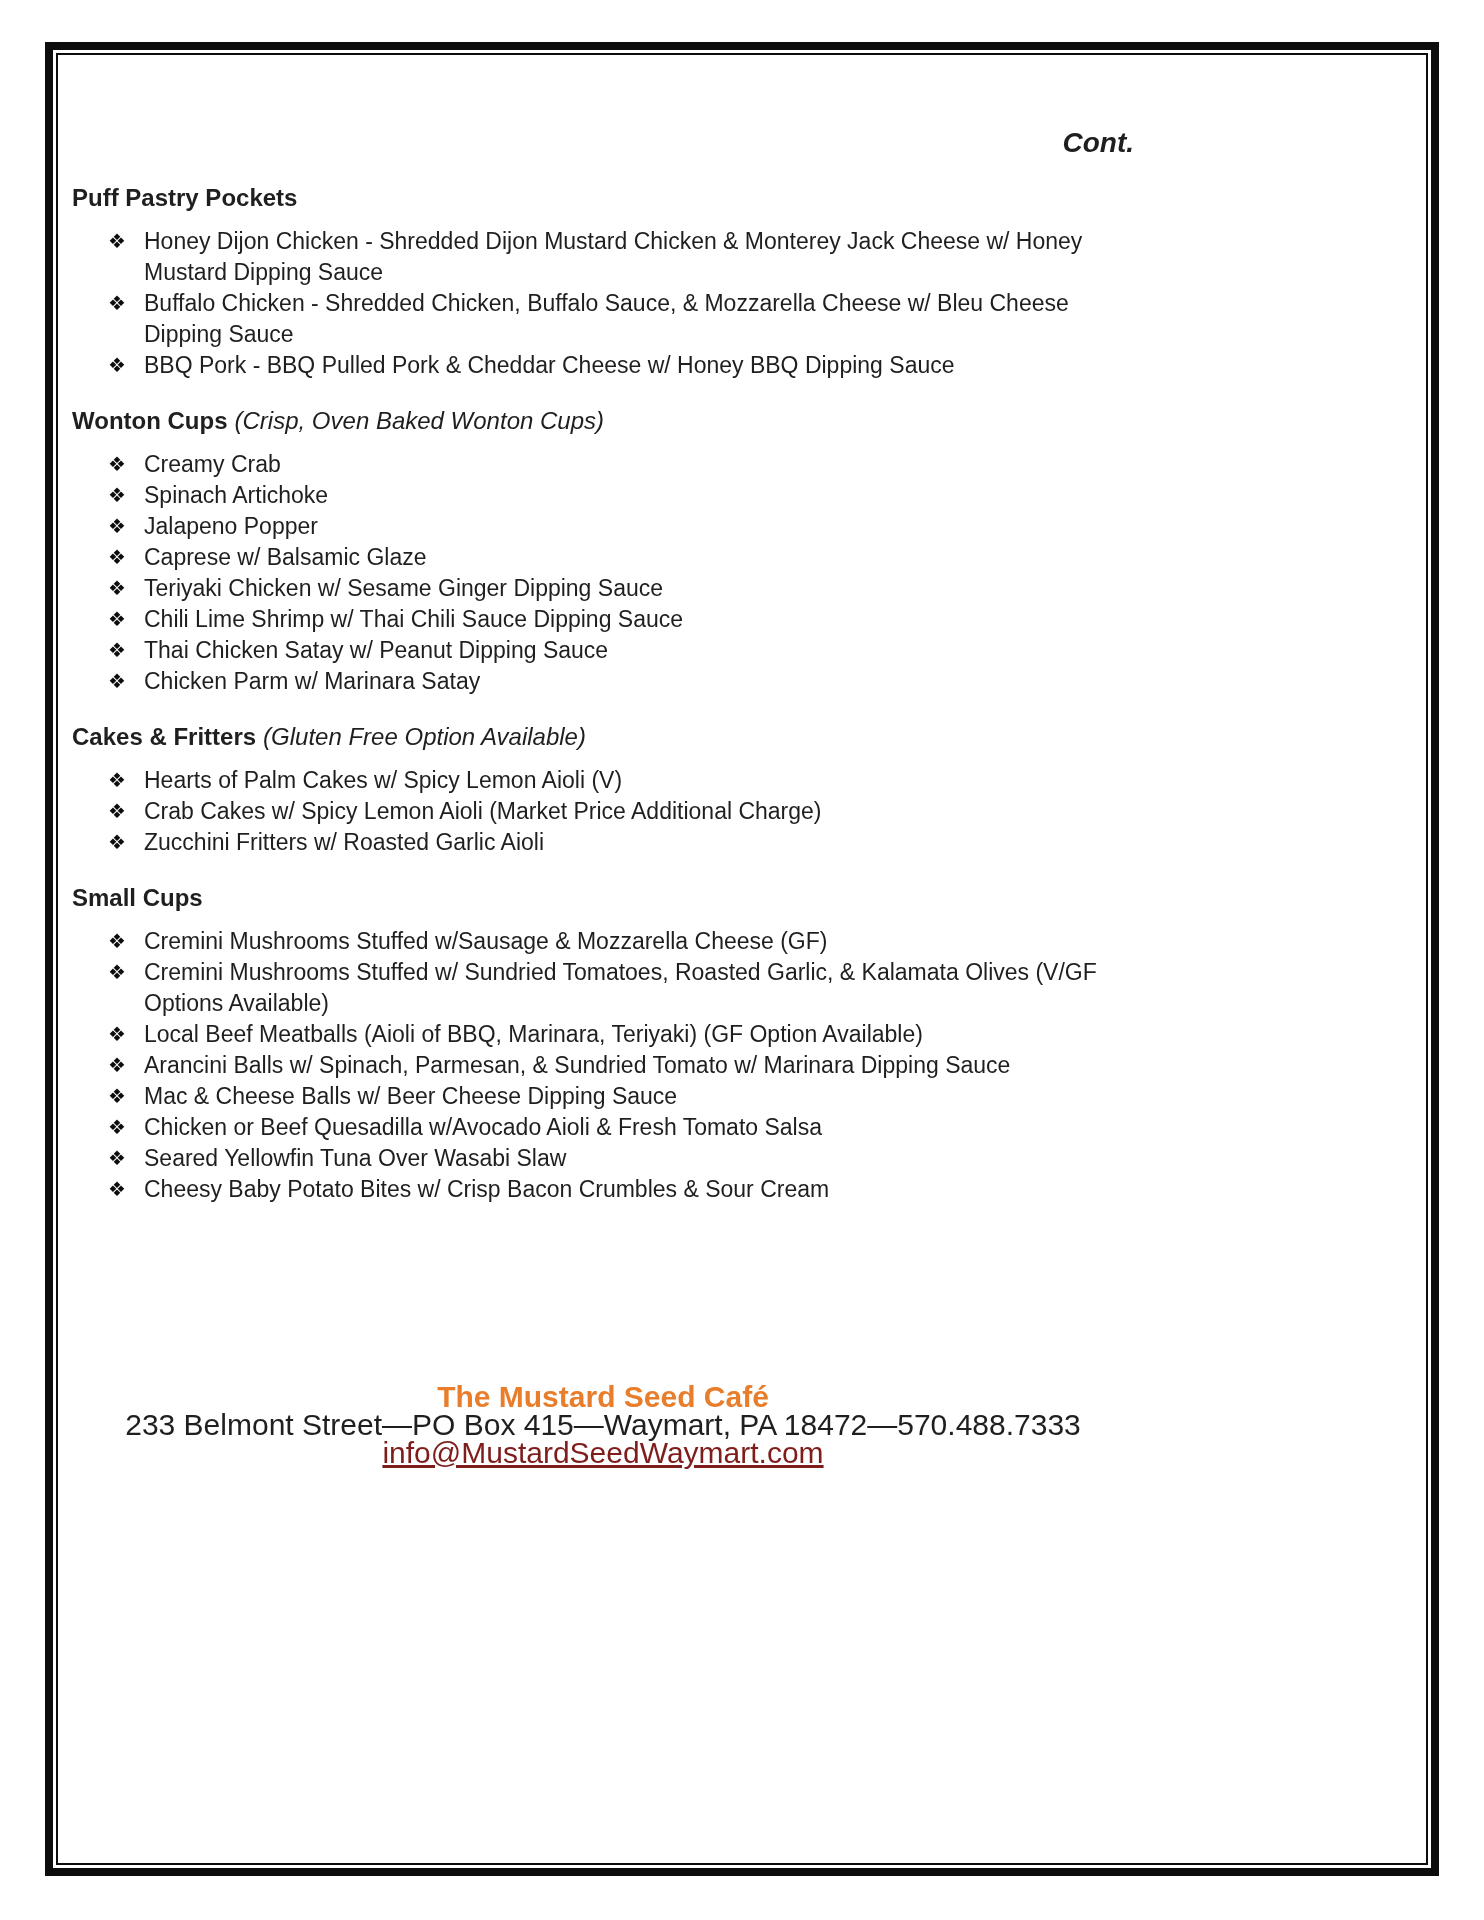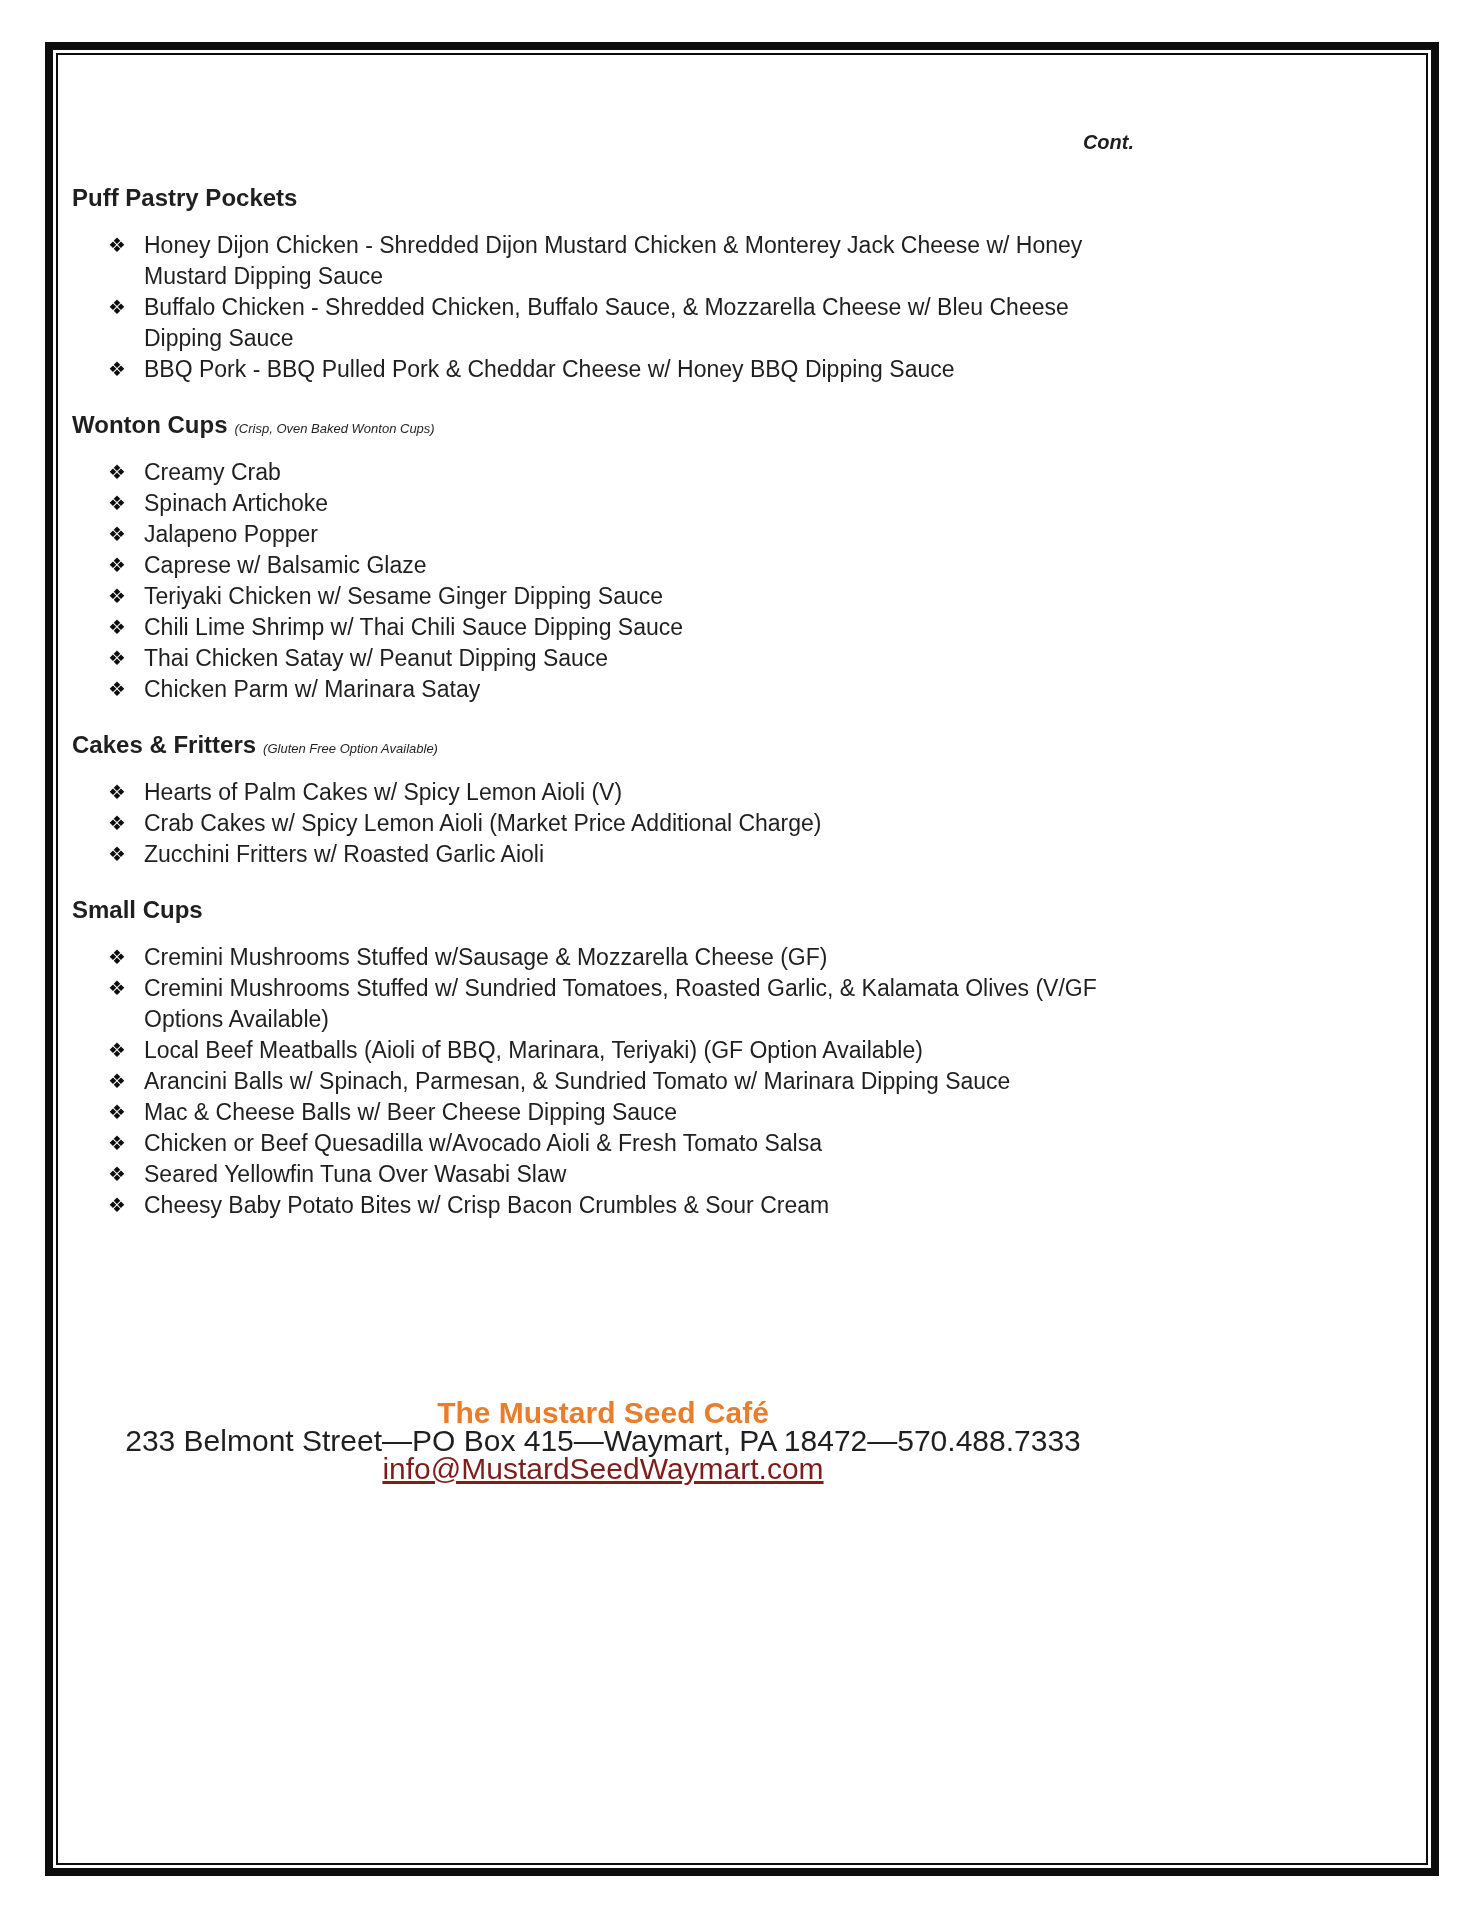--- a/index.html
+++ b/index.html
@@ -25,34 +25,34 @@
     overflow: hidden;
   }
   .content {
     padding: 72px 0 0 14px;
     width: 1062px;
   }
   .cont-label {
     text-align: right;
     font-style: italic;
     font-weight: bold;
-    font-size: 20px;
+    font-size: 28px;
     line-height: 31px;
     margin-bottom: 15px;
   }
   .section-heading {
     font-size: 24px;
     line-height: 31px;
     margin: 24px 0 13px 0;
     font-weight: bold;
   }
   .section-heading .note {
     font-weight: normal;
     font-style: italic;
-    font-size: 13px;
+    font-size: 24px;
     margin-left: 7px;
   }
   ul.items {
     list-style: none;
     margin: 0 0 0 0;
     padding: 0;
   }
   li.item {
     display: flex;
     padding-left: 36px;

